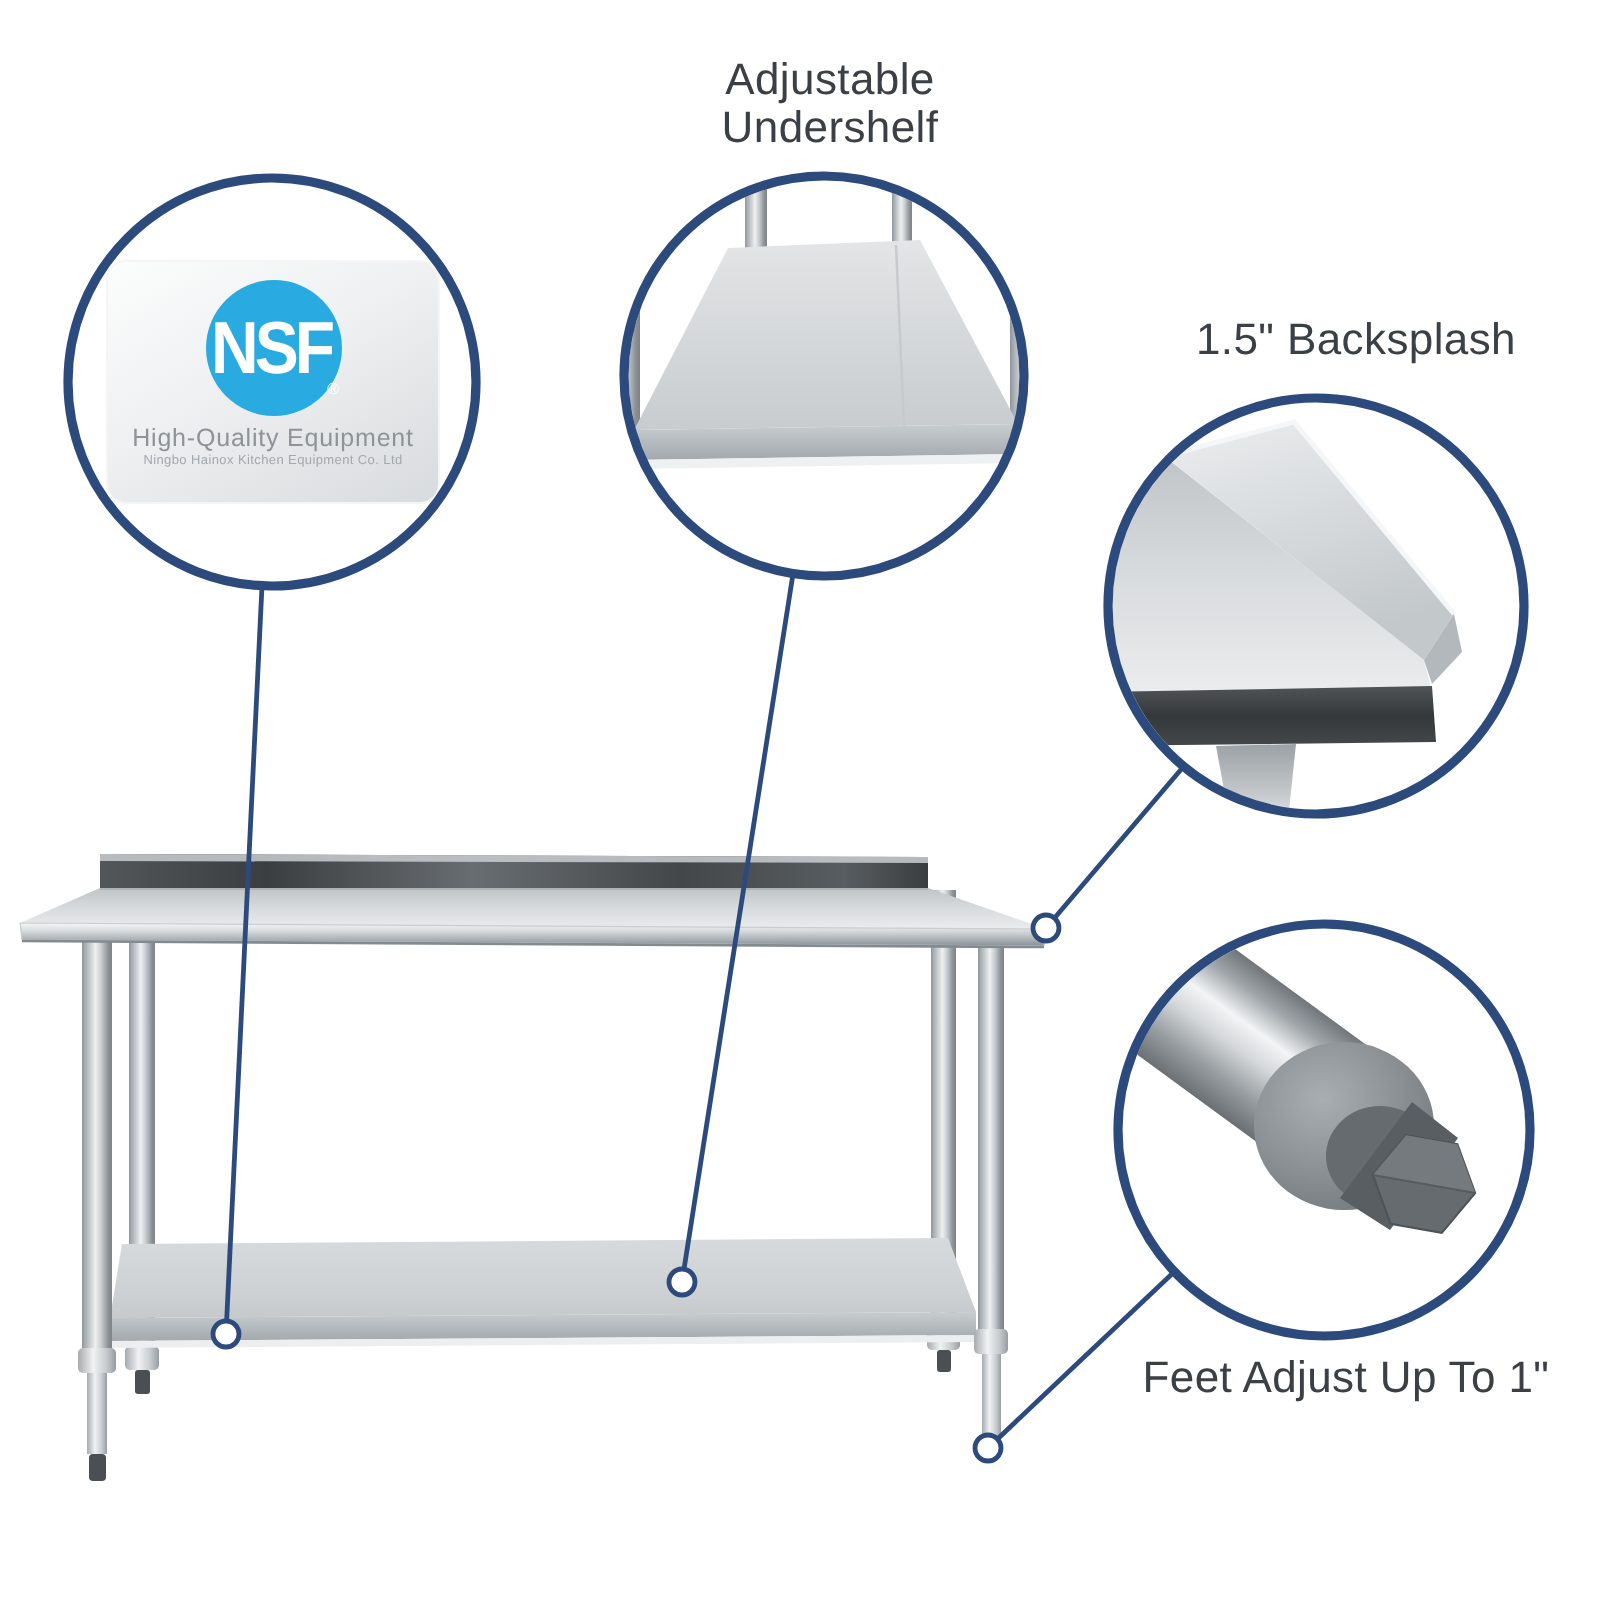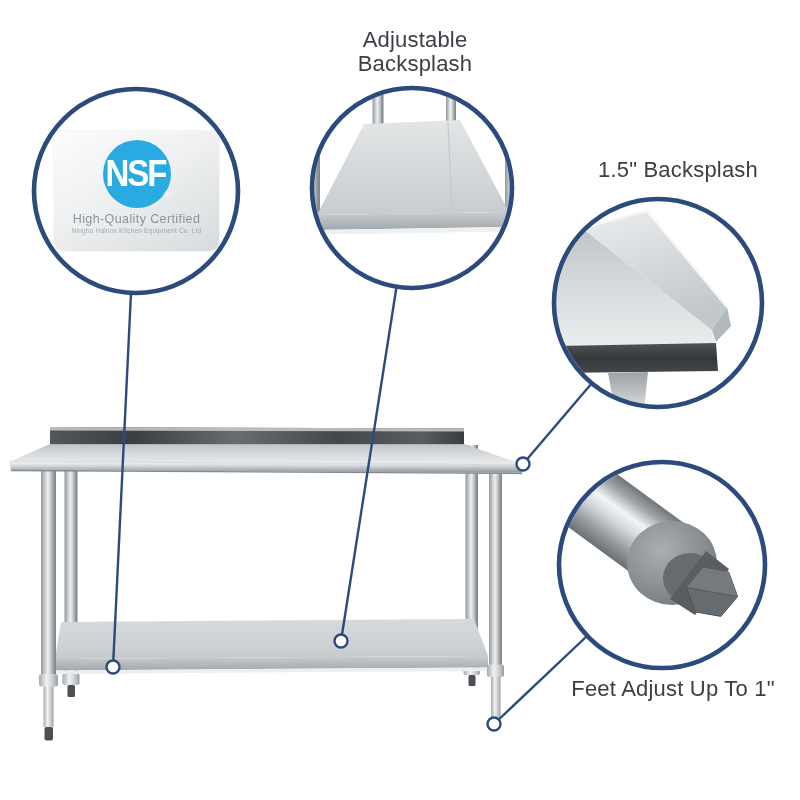--- a/index.html
+++ b/index.html
@@ -223,26 +223,26 @@
   <circle class="ring-stroke" cx="658" cy="303" r="104"></circle>
   <circle class="ring-stroke" cx="662" cy="565" r="103"></circle>
 
   <circle class="marker" cx="113" cy="667" r="6.5"></circle>
   <circle class="marker" cx="341" cy="641" r="6.5"></circle>
   <circle class="marker" cx="523" cy="464" r="6.5"></circle>
   <circle class="marker" cx="494" cy="724" r="6.5"></circle>
 </svg>
 
 <div class="callout-label" id="label-undershelf">Adjustable
-Backsplash</div>
+Undershelf</div>
 <div class="callout-label" id="label-backsplash">1.5" Backsplash</div>
 <div class="callout-label" id="label-feet">Feet Adjust Up To 1"</div>
 
 <div id="nsf-card">
   <div class="nsf-logo">
     <span class="nsf-logo-text">NSF</span>
     <span class="nsf-reg">®</span>
   </div>
-  <div class="nsf-tagline">High-Quality Certified</div>
+  <div class="nsf-tagline">High-Quality Equipment</div>
   <div class="nsf-company">Ningbo Hainox Kitchen Equipment Co. Ltd</div>
 </div>
 
 </div>
 
 </body></html>

